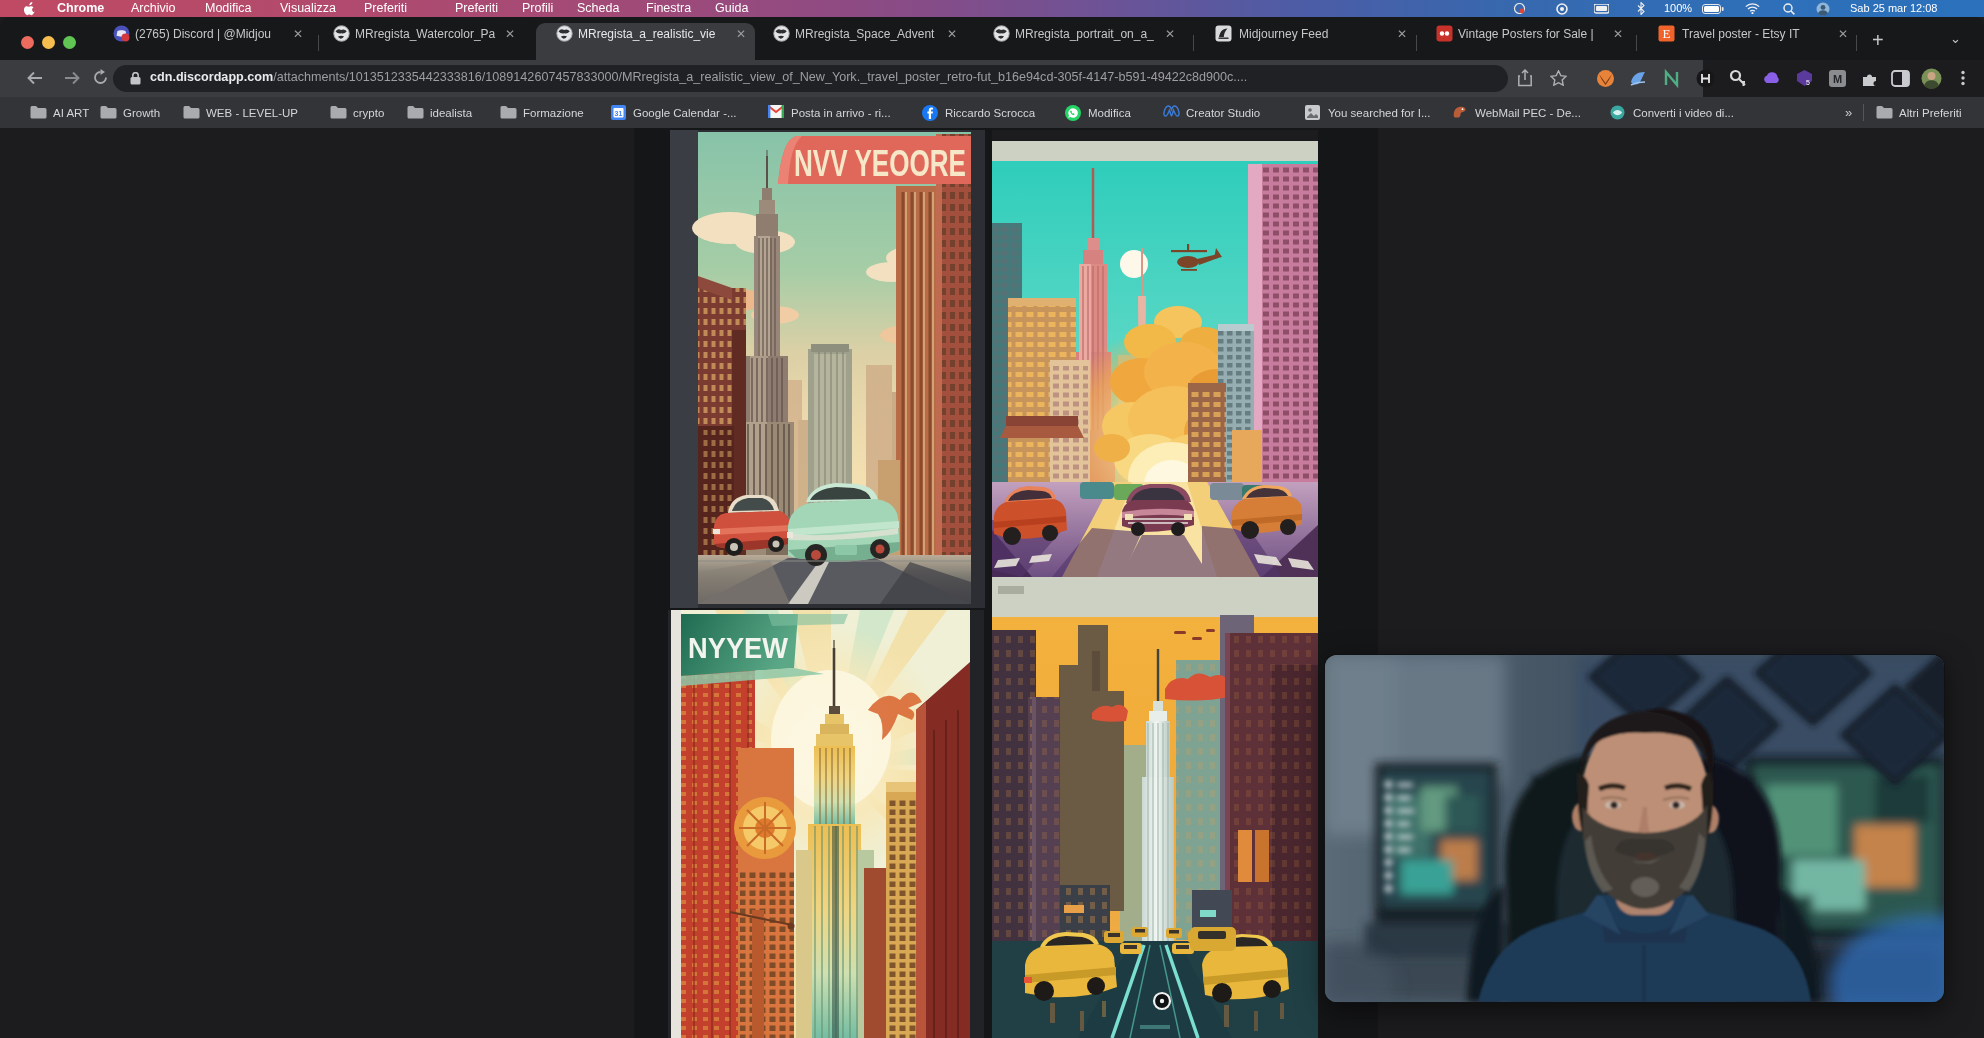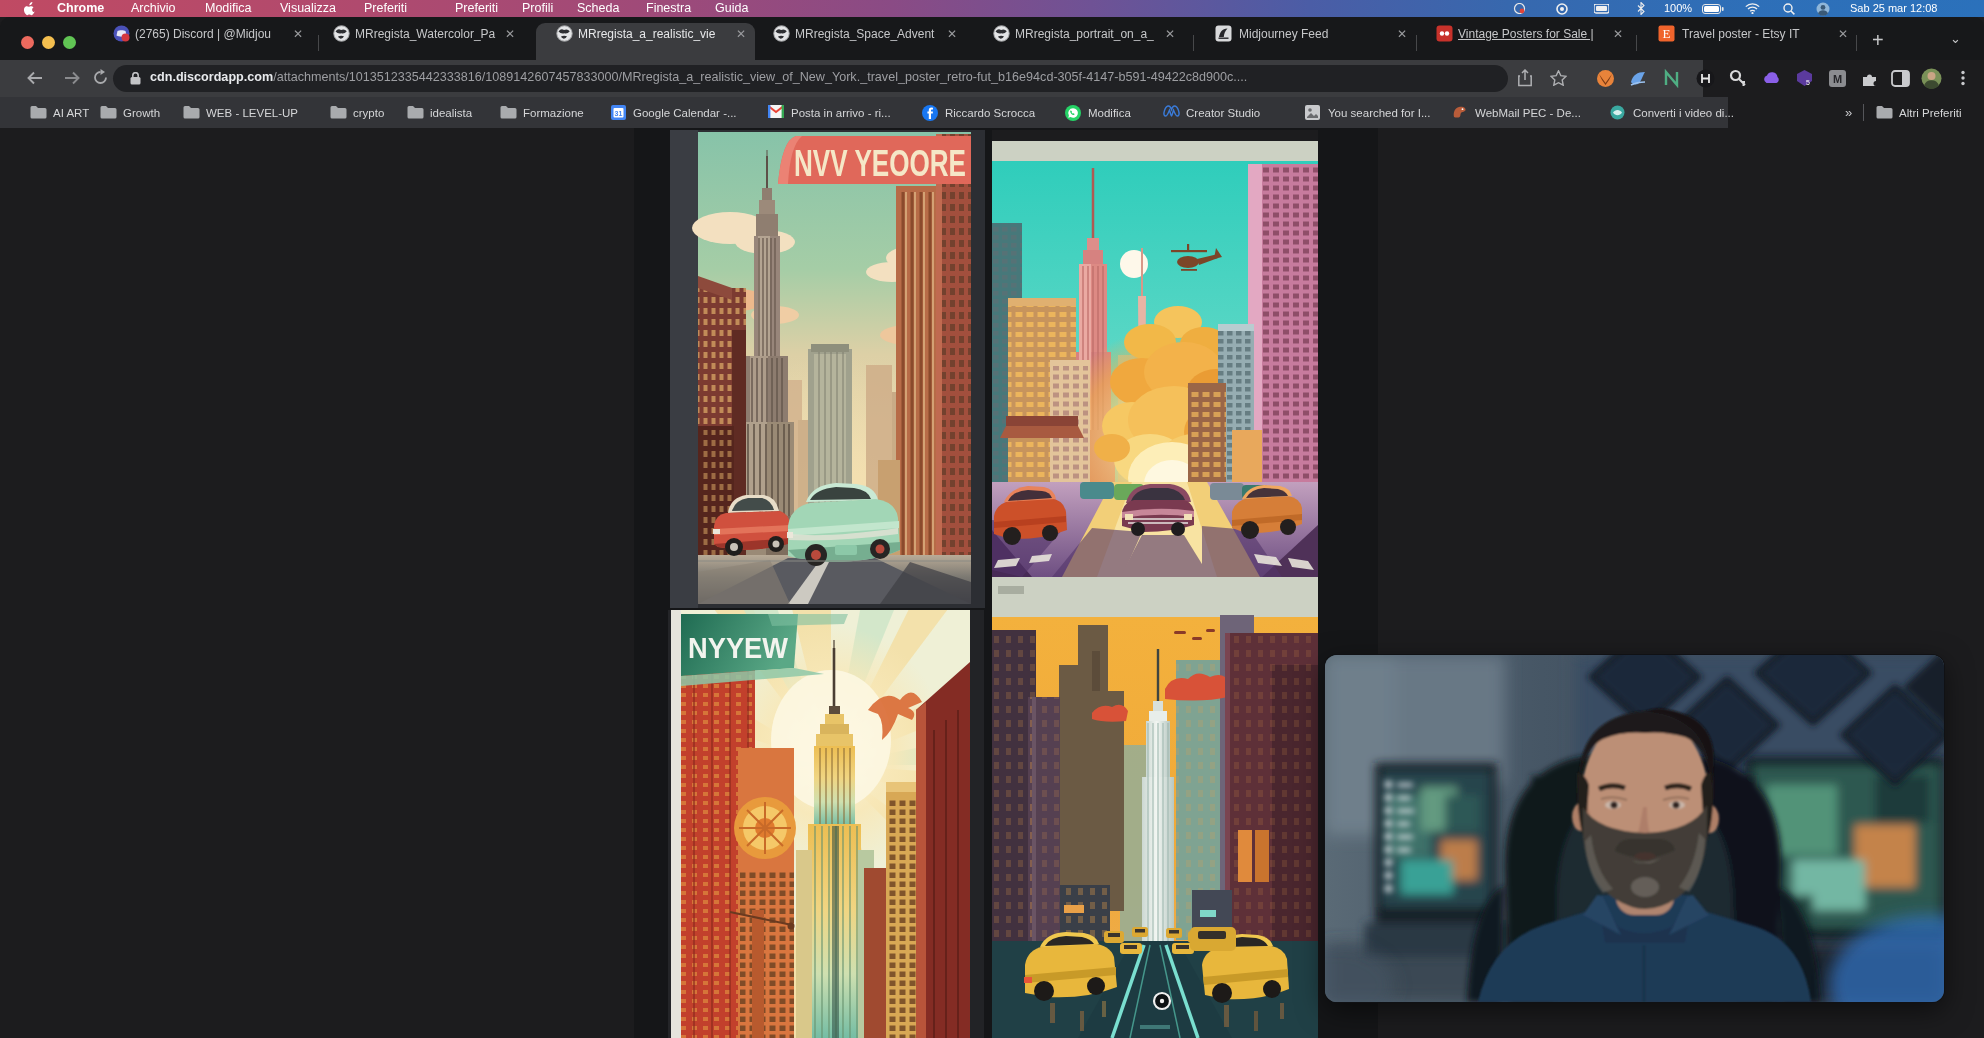--- a/index.html
+++ b/index.html
@@ -19,21 +19,21 @@
   .tl { position:absolute; top:19px; width:13px; height:13px; border-radius:50%; }
   .tab { position:absolute; top:0; height:35px; color:#c6c7c9; font-size:12px; }
   .tab .ttl { position:absolute; left:30px; top:10px; width:150px; overflow:hidden; white-space:nowrap; }
   .tab .tx { position:absolute; top:10px; color:#9a9b9e; font-size:12px; }
   .tabsep { position:absolute; top:18px; width:1px; height:16px; background:#47484a; }
   #activetab { position:absolute; left:536px; top:6px; width:219px; height:37px;
     background:#3b3c3f; border-radius:9px 9px 0 0; }
   #toolbar { position:absolute; left:0; top:43px; width:1703px; height:37px; background:#3b3c3f; }
   #urlpill { position:absolute; left:113px; top:5px; width:1395px; height:27px; background:#202124; border-radius:14px;
     color:#e8eaed; font-size:12.6px; overflow:hidden; }
-  #bookmarks { position:absolute; left:0; top:80px; width:1728px; height:31px; background:#333438;
+  #bookmarks { position:absolute; left:0; top:80px; width:1984px; height:31px; background:#333438;
     color:#d5d6d8; font-size:11.5px; }
   .bm { position:absolute; top:8px; height:16px; line-height:16px; white-space:nowrap; }
   #content { position:absolute; left:0; top:111px; width:1984px; height:910px; background:#1c1c1e; }
   
   #cam { position:absolute; left:1325px; top:655px; width:619px; height:347px; border-radius:12px;
     overflow:hidden; background:#30404c; box-shadow:0 0 0 1px #101114, 0 8px 28px rgba(0,0,0,0.55); }
 </style>
 </head>
 <body>
 <div id="menubar">
@@ -151,21 +151,21 @@
         </svg>
       <span class="ttl" style="left:34px;">Midjourney Feed</span>
         <span class="tx" style="left:192px;">✕</span>
       </div>
     <div class="tab" style="left:1428px;width:200px;">
       <svg class="abs" style="left:8px;top:8px;" width="17" height="17" viewBox="0 0 17 17">
           <rect x="0.5" y="0.5" width="16" height="16" rx="3" fill="#c8322b"></rect>
           <circle cx="6" cy="8.5" r="2.2" fill="#fff"></circle>
           <circle cx="11" cy="8.5" r="2.2" fill="#fff"></circle>
         </svg>
-      <span class="ttl" style="left:30px;width:155px;text-decoration:underline;">Vintage Posters for Sale |</span>
+      <span class="ttl" style="left:30px;width:155px;">Vintage Posters for Sale |</span>
         <span class="tx" style="left:185px;">✕</span>
       </div>
     <div class="tab" style="left:1648px;width:200px;">
       <svg class="abs" style="left:10px;top:8px;" width="17" height="17" viewBox="0 0 17 17">
           <rect x="0.5" y="0.5" width="16" height="16" rx="2" fill="#f0642c"></rect>
           <text x="8.5" y="13" font-family="Liberation Serif" font-size="13" fill="#fff" text-anchor="middle">E</text>
         </svg>
       <span class="ttl" style="left:34px;">Travel poster - Etsy IT</span>
         <span class="tx" style="left:190px;">✕</span>
       </div>

